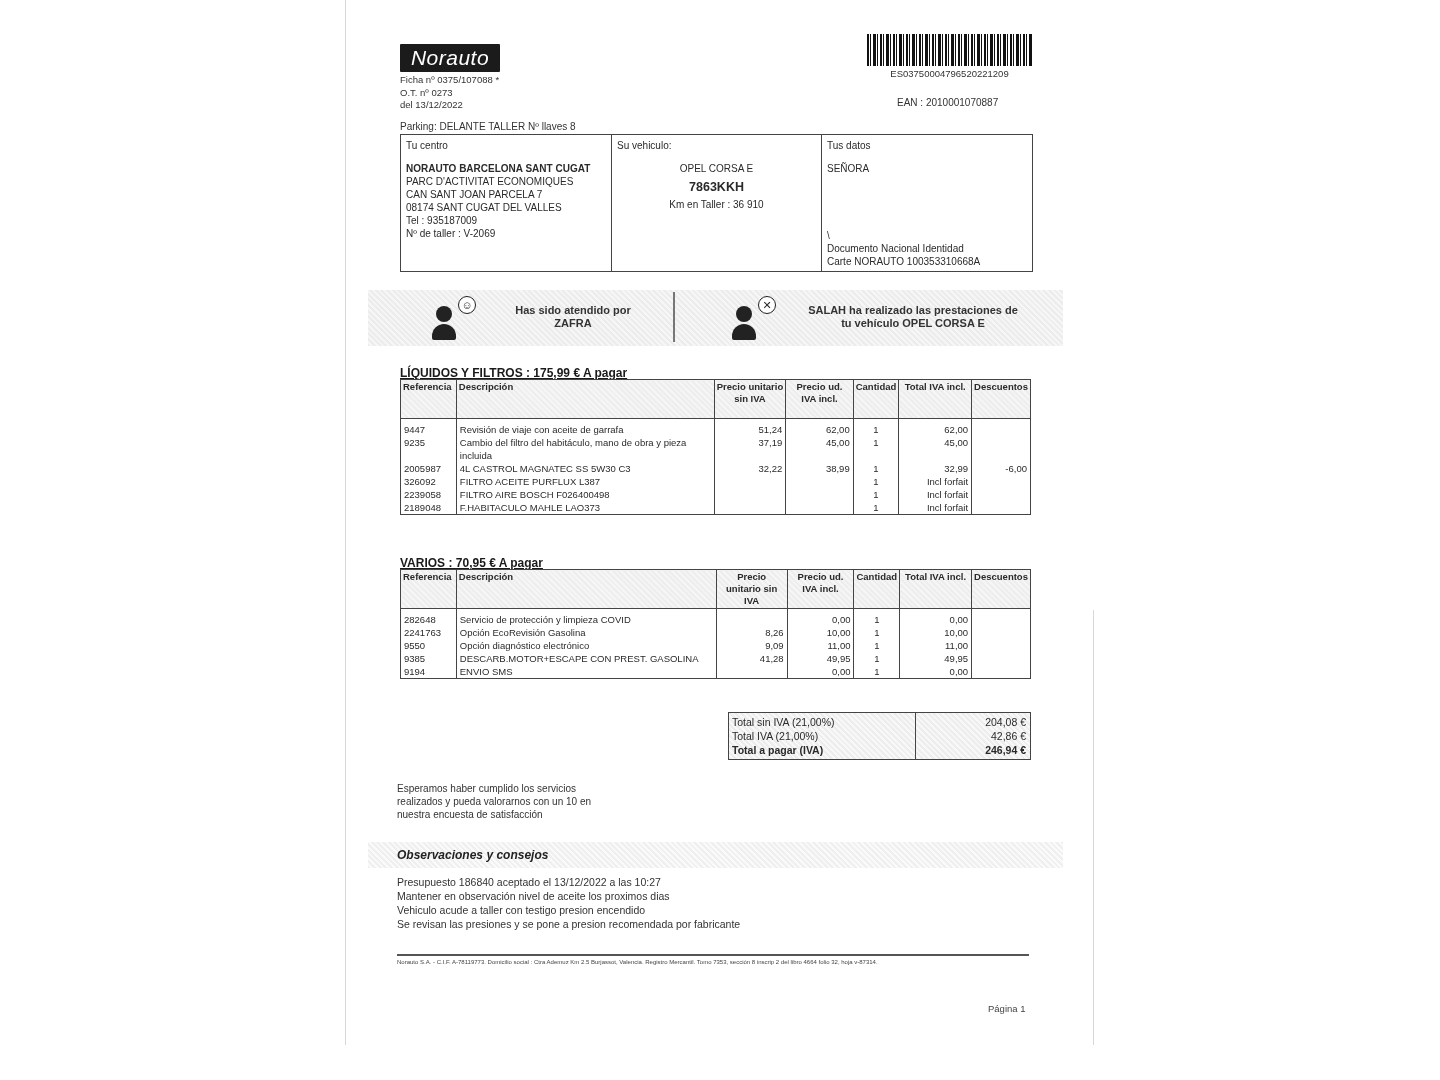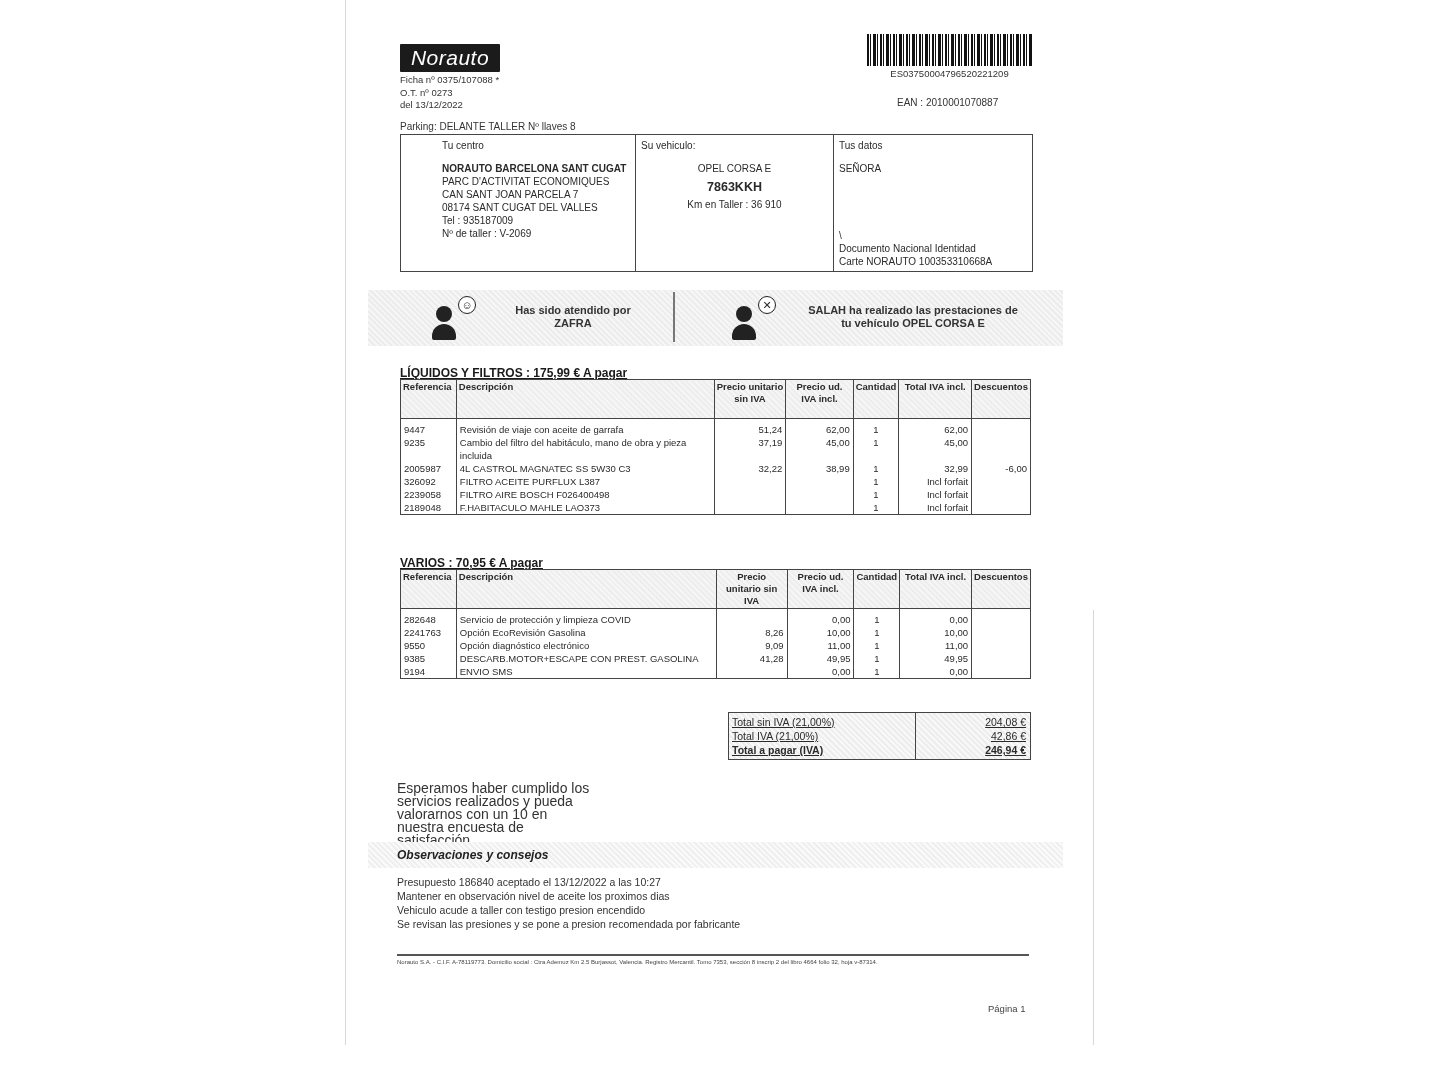--- a/index.html
+++ b/index.html
@@ -14,21 +14,21 @@
   .small { font-size:9.5px; line-height:12.5px; color:#333; }
   .barcode { left:867px; top:34px; width:165px; height:32px;
     background: repeating-linear-gradient(90deg,#111 0 2px,#fff 2px 3px,#111 3px 4px,#fff 4px 6px,#111 6px 9px,#fff 9px 10px,#111 10px 11px,#fff 11px 13px); }
   .barcode-text { left:867px; top:68px; width:165px; text-align:center; font-size:9.5px; color:#333; }
   .ean { left:897px; top:97px; font-size:10px; color:#333; }
   .parking { left:400px; top:121px; font-size:10px; color:#333; }
 
   .infobox { left:400px; top:134px; width:631px; height:136px; border:1.5px solid #444; display:flex; }
   .infobox .col { border-right:1.5px solid #444; padding:4px 5px; box-sizing:border-box; font-size:10px; line-height:13px; }
   .infobox .col:last-child { border-right:none; }
-  .col1 { width:211px;margin-left:36px; } .col2 { width:210px; text-align:center; } .col3 { width:210px; position:relative; }
+  .col1 { width:211px; } .col2 { width:210px; text-align:center; } .col3 { width:210px; position:relative; }
   .col-head { text-align:left; margin-bottom:10px; }
   .plate { font-weight:bold; font-size:12.5px; margin:6px 0 4px; }
 
   .banner { left:368px; top:290px; width:695px; height:56px;
     background: repeating-linear-gradient(45deg,#ececec 0 2px,#f6f6f6 2px 4px); }
   .banner .divider { position:absolute; left:305px; top:2px; width:1.5px; height:50px; background:#777; }
   .person { position:absolute; width:24px; height:36px; }
   .person .head { position:absolute; left:4px; top:0; width:16px; height:16px; background:#222; border-radius:50%; }
   .person .body { position:absolute; left:0; top:18px; width:24px; height:16px; background:#222; border-radius:12px 12px 2px 2px; }
   .bubble { position:absolute; width:16px; height:16px; border:1.5px solid #222; border-radius:50%;
@@ -40,26 +40,26 @@
   table.items { position:absolute; border-collapse:collapse; font-size:9.5px; color:#2a2a2a; }
   table.items th { border:1.5px solid #444; font-weight:bold; vertical-align:top; padding:1px 2px; line-height:12px;
     background: repeating-linear-gradient(45deg,#ececec 0 2px,#f7f7f7 2px 4px); height:36px; text-align:center; }
   table.items th.l { text-align:left; }
   table.items td { border-left:1.5px solid #444; border-right:1.5px solid #444; padding:0 3px; line-height:13px; vertical-align:top; }
   table.items tbody tr:first-child td { padding-top:4px; }
   table.items tbody tr:last-child td { border-bottom:1.5px solid #444; }
   td.r { text-align:right; } td.c { text-align:center; }
 
   .totals { left:728px; top:712px; width:301px; height:46px; border:1.5px solid #444; display:flex; font-size:10.5px;
-    background: repeating-linear-gradient(45deg,#ededed 0 2px,#f8f8f8 2px 4px); text-decoration: underline; }
+    background: repeating-linear-gradient(45deg,#ededed 0 2px,#f8f8f8 2px 4px); }
   .totals .labels { width:180px; border-right:1.5px solid #444; padding:2px 3px; line-height:14px; }
   .totals .vals { flex:1; text-align:right; padding:2px 4px; line-height:14px; }
   .bold { font-weight:bold; }
 
-  .closing { left:397px; top:782px; font-size:14px; line-height:13px; color:#333; width:200px; }
+  .closing { left:397px; top:782px; font-size:10px; line-height:13px; color:#333; width:200px; }
   .obs-band { left:368px; top:842px; width:695px; height:26px;
     background: repeating-linear-gradient(45deg,#efefef 0 2px,#fafafa 2px 4px); }
   .obs-title { left:397px; top:848px; font-size:12px; font-weight:bold; font-style:italic; color:#222; }
   .obs-lines { left:397px; top:875px; font-size:10.5px; line-height:14px; color:#333; }
   .footer-rule { left:397px; top:954px; width:632px; height:2px; background:#555; }
   .footer-text { left:397px; top:959px; font-size:6px; color:#444; white-space:nowrap; }
   .page { left:988px; top:1003px; font-size:9.5px; color:#444; }
 </style>
 </head>
 <body>

